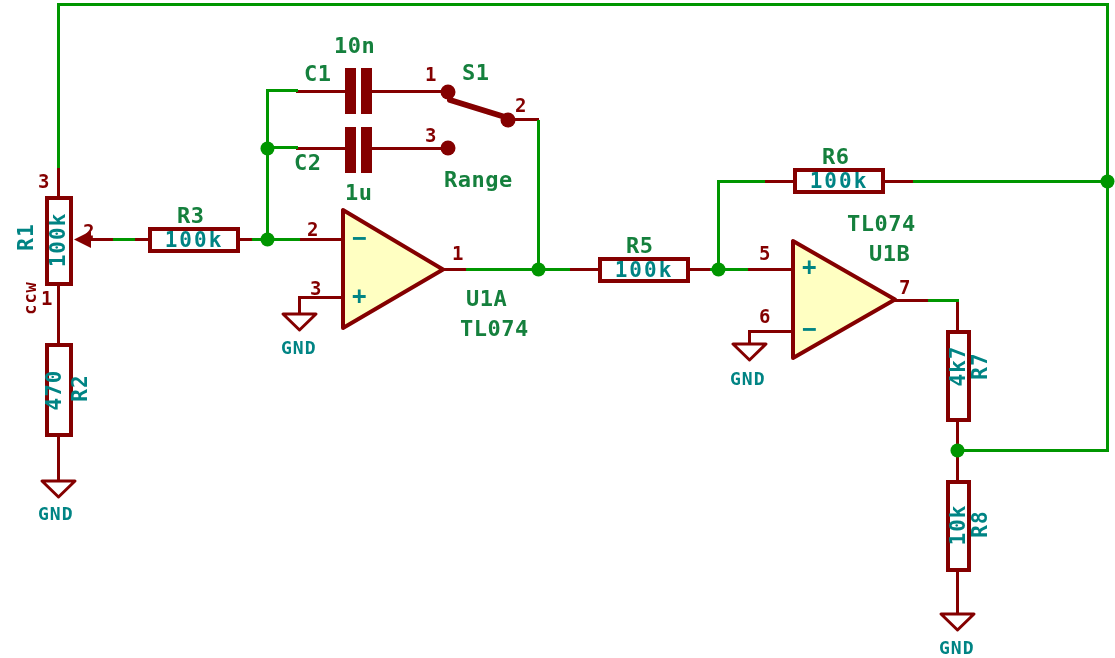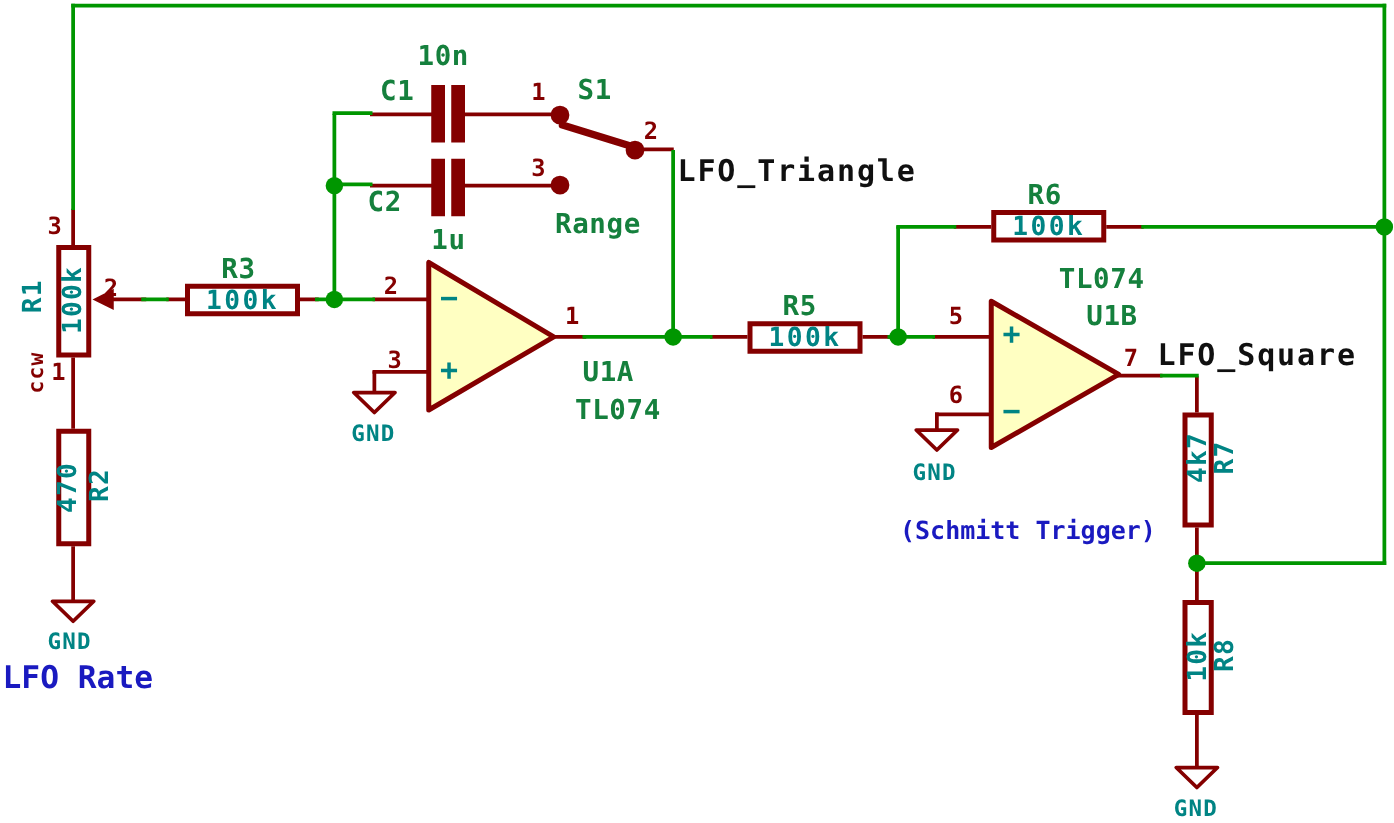--- a/index.html
+++ b/index.html
@@ -156,19 +156,15 @@
   <span class="t sign" style="left:352px;top:225px">−</span>
   <span class="t sign" style="left:352px;top:283px">+</span>
   <span class="t sign" style="left:802px;top:254px">+</span>
   <span class="t sign" style="left:802px;top:316px">−</span>
 
   <span class="t gndt" style="left:281px;top:338px">GND</span>
   <span class="t gndt" style="left:38px;top:504px">GND</span>
   <span class="t gndt" style="left:730px;top:369px">GND</span>
   <span class="t gndt" style="left:939px;top:638px">GND</span>
 
-  <span class="t net" style="left:542px;top:124px">LFO_Triangle</span>
-  <span class="t net" style="left:926px;top:271px">LFO_Square</span>
 
-  <span class="t note" style="left:720px;top:413px;font-size:20px">(Schmitt Trigger)</span>
-  <span class="t note" style="left:2px;top:528px;font-size:25px">LFO Rate</span>
 
 </div>
 
 </body></html>

